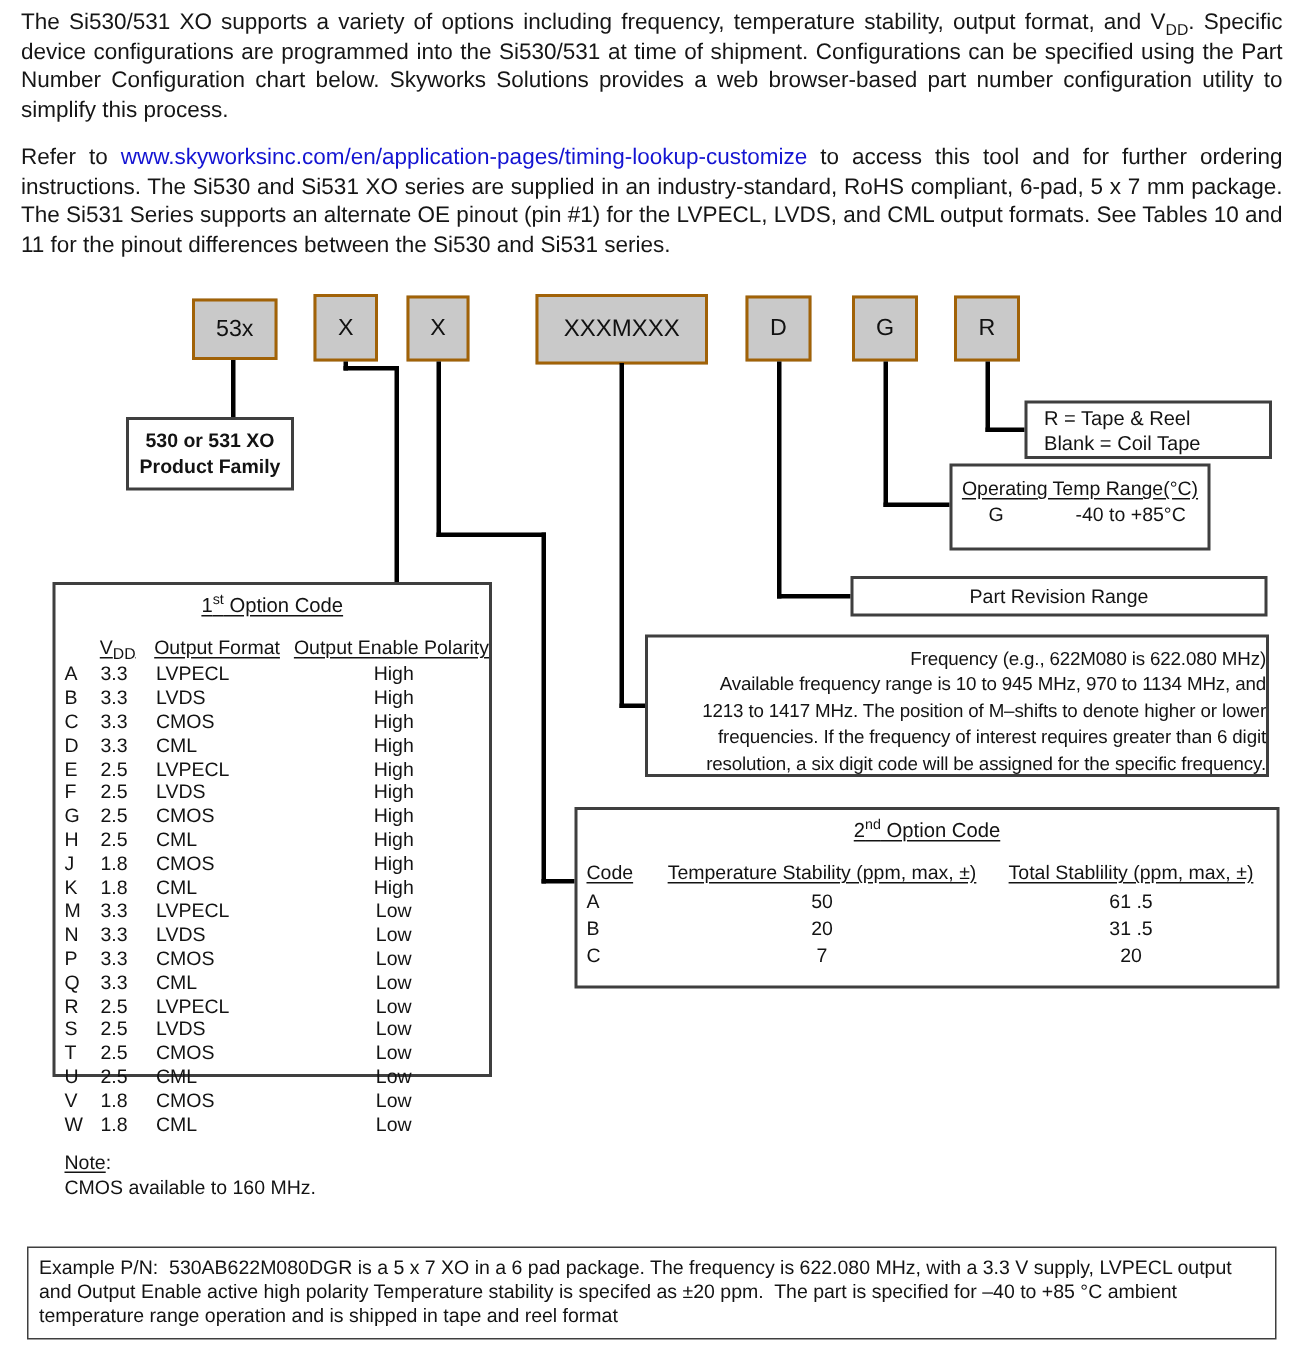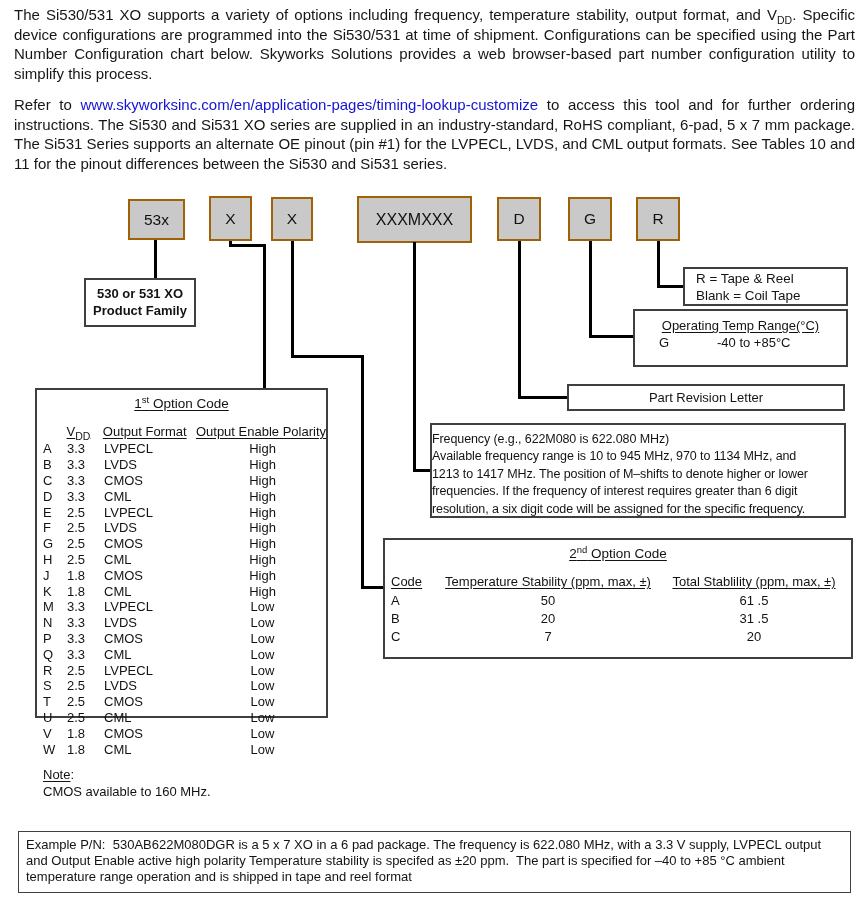--- a/index.html
+++ b/index.html
@@ -20,26 +20,26 @@
   #bx2{left:271px;top:197px;width:42px;height:44px;}
   #bxxx{left:357px;top:196px;width:115px;height:47px;font-size:16px;}
   #bd{left:497px;top:197px;width:44px;height:44px;}
   #bg{left:568px;top:197px;width:44px;height:44px;}
   #br{left:636px;top:197px;width:44px;height:44px;}
 
   .wbox{position:absolute;background:#fff;border:2px solid #3f3f3f;box-sizing:border-box;font-size:13px;color:#131313;}
   #product-family{left:84px;top:278px;width:112px;height:49px;display:flex;flex-direction:column;
                   align-items:center;justify-content:center;line-height:16.5px;text-align:center;font-weight:bold;}
   #tape-reel{left:683px;top:267px;width:165px;height:39px;padding:2px 0 0 11px;line-height:16.5px;font-size:13.4px;}
-  #temp-range{left:633px;top:309px;width:215px;height:58px;text-align:center;padding-top:7px;}
+  #temp-range{left:633px;top:309px;width:174px;height:58px;text-align:center;padding-top:7px;}
   #temp-range .tr-row{position:relative;margin-top:2px;height:16px;}
   #temp-range .tr-code{position:absolute;left:24px;top:0;}
   #temp-range .tr-val{position:absolute;left:82px;top:0;}
   #part-revision{left:567px;top:384px;width:278px;height:27px;display:flex;align-items:center;justify-content:center;}
-  #frequency{left:430px;top:423px;width:416px;height:95px;text-align:left;padding-top:6px;
+  #frequency{left:430px;top:423px;width:416px;height:95px;text-align:right;padding-top:6px;
              font-size:12.5px;line-height:17.4px;white-space:pre-line;letter-spacing:-0.1px;}
   #option2{left:383px;top:538px;width:470px;height:121px;}
   #option1{left:35px;top:388px;width:293px;height:330px;}
   #example{left:18px;top:831px;width:833px;height:62px;padding:5px 7px;font-size:13px;
            line-height:15.8px;white-space:pre-wrap;border-width:1.6px;}
 
   .u{text-decoration:underline;text-underline-offset:2px;}
   .boxtitle{text-align:center;font-size:13.5px;margin-top:6px;}
 
   
@@ -122,21 +122,21 @@
 
   <div class="wbox" id="temp-range">
     <span class="u">Operating Temp Range(°C)</span>
     <div class="tr-row">
       <span class="tr-code">G</span>
       <span class="tr-val">-40 to +85°C</span>
     </div>
   </div>
 
   <div class="wbox" id="part-revision">
-    <span>Part Revision Letter</span>
+    <span>Part Revision Range</span>
   </div>
 
   <div class="wbox" id="frequency">Frequency (e.g., 622M080 is 622.080 MHz)
 Available frequency range is 10 to 945 MHz, 970 to 1134 MHz, and
 1213 to 1417 MHz. The position of M–shifts to denote higher or lower
 frequencies. If the frequency of interest requires greater than 6 digit
 resolution, a six digit code will be assigned for the specific frequency.</div>
 
   <div class="wbox" id="option2">
     <div class="boxtitle"><span class="u"><span>2</span><sup>nd</sup><span> Option Code</span></span></div>

